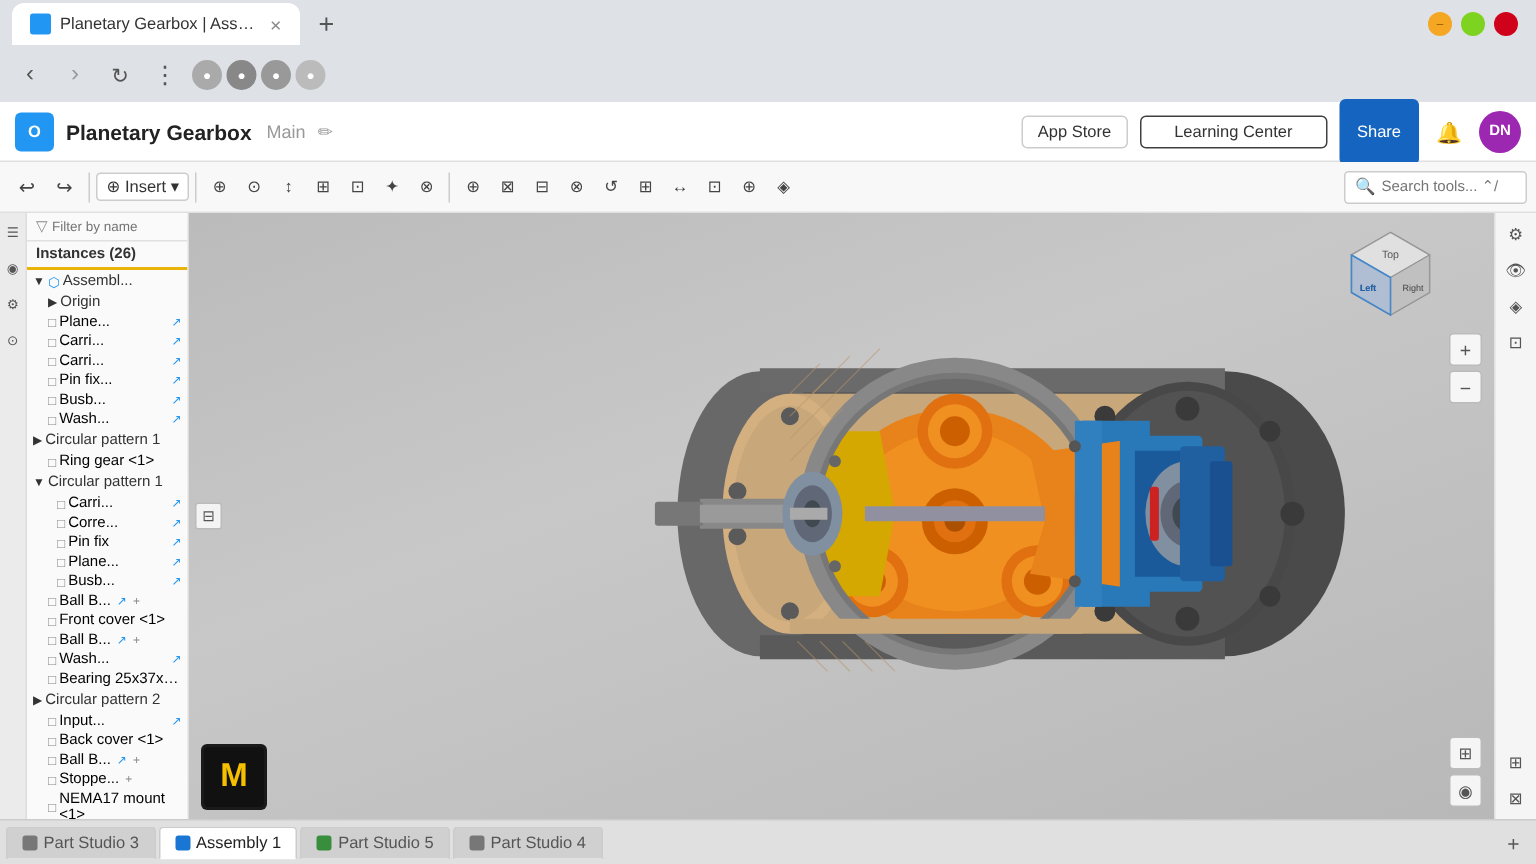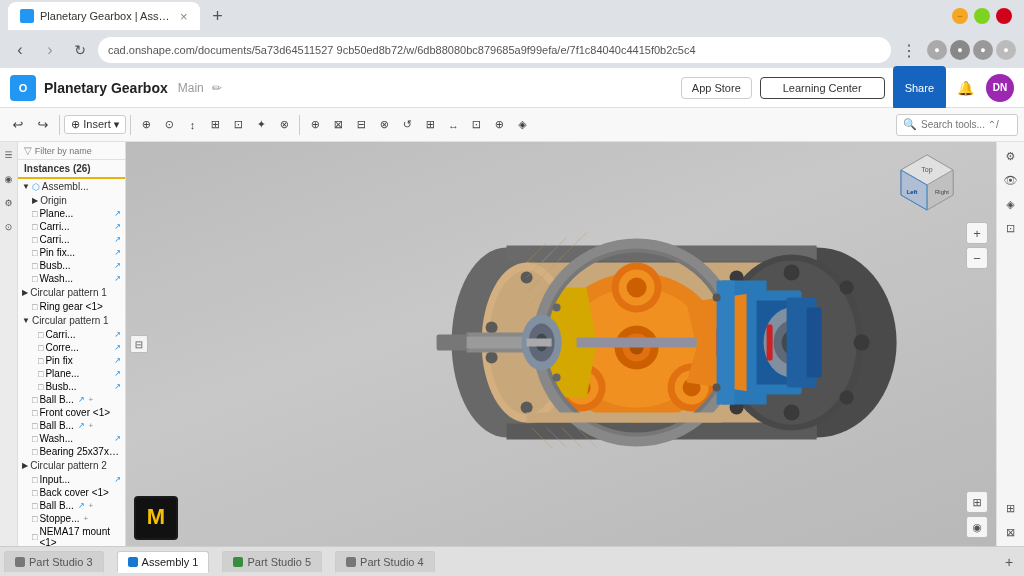--- a/index.html
+++ b/index.html
@@ -23,23 +23,20 @@
       <div style="width:16px;height:16px;background:#f5a623;border-radius:50%;cursor:pointer;display:flex;align-items:center;justify-content:center;font-size:9px;color:#9a6300;">−</div>
       <div style="width:16px;height:16px;background:#7ed321;border-radius:50%;cursor:pointer;"></div>
       <div style="width:16px;height:16px;background:#d0021b;border-radius:50%;cursor:pointer;"></div>
     </div>
   </div>
 
   <div style="display:flex;align-items:center;height:36px;background:#dee1e6;padding:0 8px;gap:6px;">
     <div style="width:24px;height:24px;display:flex;align-items:center;justify-content:center;color:#555;font-size:16px;cursor:pointer;">‹</div>
     <div style="width:24px;height:24px;display:flex;align-items:center;justify-content:center;color:#999;font-size:16px;cursor:pointer;">›</div>
     <div style="width:24px;height:24px;display:flex;align-items:center;justify-content:center;color:#555;font-size:14px;cursor:pointer;">↻</div>
-    <div style="flex:1;height:26px;background:#fff;border-radius:14px;display:flex;align-items:center;padding:0 10px;cursor:text;">
-      <span style="font-size:11px;color:#555;overflow:hidden;text-overflow:ellipsis;white-space:nowrap;">cad.onshape.com/documents/5a73d64511527 9cb50ed8b72/w/6db88080bc879685a9f99efa/e/7f1c84040c4415f0b2c5c4</span>
-    </div>
     <div style="width:24px;height:24px;display:flex;align-items:center;justify-content:center;color:#555;font-size:16px;cursor:pointer;">⋮</div>
     <div style="display:flex;gap:3px;align-items:center;">
       <div style="width:20px;height:20px;background:#aaa;border-radius:50%;cursor:pointer;font-size:9px;display:flex;align-items:center;justify-content:center;color:white;">●</div>
       <div style="width:20px;height:20px;background:#888;border-radius:50%;cursor:pointer;font-size:9px;display:flex;align-items:center;justify-content:center;color:white;">●</div>
       <div style="width:20px;height:20px;background:#999;border-radius:50%;cursor:pointer;font-size:9px;display:flex;align-items:center;justify-content:center;color:white;">●</div>
       <div style="width:20px;height:20px;background:#bbb;border-radius:50%;cursor:pointer;font-size:9px;display:flex;align-items:center;justify-content:center;color:white;">●</div>
     </div>
   </div>
 </div>
 
@@ -415,21 +412,21 @@
       <div style="width:20px;height:20px;display:flex;align-items:center;justify-content:center;border-radius:3px;cursor:pointer;color:#555;font-size:11px;">⚙</div>
       <div style="width:20px;height:20px;display:flex;align-items:center;justify-content:center;border-radius:3px;cursor:pointer;color:#555;font-size:11px;">👁</div>
       <div style="width:20px;height:20px;display:flex;align-items:center;justify-content:center;border-radius:3px;cursor:pointer;color:#555;font-size:11px;">◈</div>
       <div style="width:20px;height:20px;display:flex;align-items:center;justify-content:center;border-radius:3px;cursor:pointer;color:#555;font-size:11px;">⊡</div>
       <div style="flex:1;"></div>
       <div style="width:20px;height:20px;display:flex;align-items:center;justify-content:center;border-radius:3px;cursor:pointer;color:#555;font-size:11px;">⊞</div>
       <div style="width:20px;height:20px;display:flex;align-items:center;justify-content:center;border-radius:3px;cursor:pointer;color:#555;font-size:11px;">⊠</div>
     </div>
   </div>
 
-  <div style="display:flex;align-items:center;height:30px;background:#e0e0e0;border-top:1px solid #ccc;padding:0 4px;gap:13px;text-align:right;">
+  <div style="display:flex;align-items:center;height:30px;background:#e0e0e0;border-top:1px solid #ccc;padding:0 4px;gap:2px;text-align:right;">
     <div style="display:flex;align-items:center;gap:4px;padding:4px 10px;border-radius:3px 3px 0 0;font-size:11px;cursor:pointer;color:#555;border:1px solid #ccc;border-bottom:1px solid #e0e0e0;background:#d0d0d0;">
       <div style="width:10px;height:10px;background:#777;border-radius:2px;flex-shrink:0;"></div>
       <span>Part Studio 3</span>
     </div>
     <div style="display:flex;align-items:center;gap:4px;padding:4px 10px;border-radius:3px 3px 0 0;font-size:11px;cursor:pointer;color:#222;border:1px solid #ccc;border-bottom:1px solid #fff;background:#ffffff;font-weight:500;">
       <div style="width:10px;height:10px;background:#1976d2;border-radius:2px;flex-shrink:0;"></div>
       <span>Assembly 1</span>
     </div>
     <div style="display:flex;align-items:center;gap:4px;padding:4px 10px;border-radius:3px 3px 0 0;font-size:11px;cursor:pointer;color:#555;border:1px solid #ccc;border-bottom:1px solid #e0e0e0;background:#d0d0d0;">
       <div style="width:10px;height:10px;background:#388e3c;border-radius:2px;flex-shrink:0;"></div>

